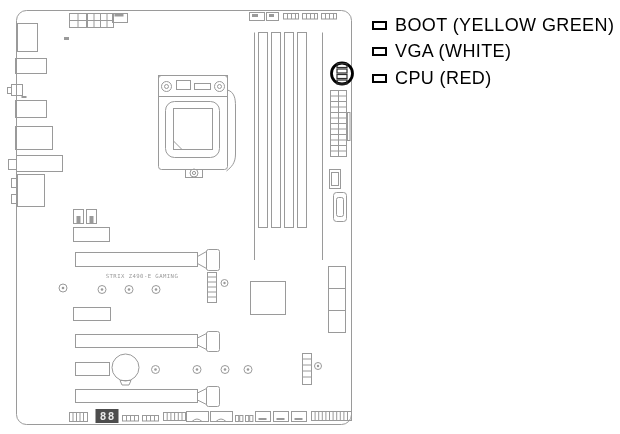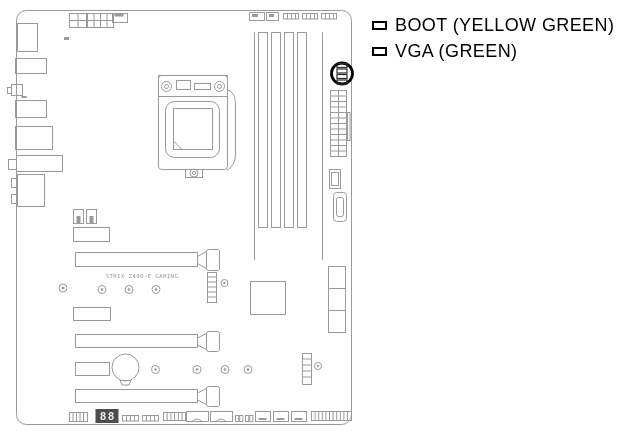--- a/index.html
+++ b/index.html
@@ -298,17 +298,21 @@
     </g>
   </svg>
 
   <div class="legend">
     <div class="legend-row">
       <span class="led-box"></span>
       <span class="legend-label">BOOT (YELLOW GREEN)</span>
     </div>
     <div class="legend-row">
       <span class="led-box"></span>
-      <span class="legend-label">VGA (GREEN)</span>
+      <span class="legend-label">VGA (WHITE)</span>
+    </div>
+    <div class="legend-row">
+      <span class="led-box"></span>
+      <span class="legend-label">CPU (RED)</span>
     </div>
   </div>
 
 </div>
 
 </body></html>

